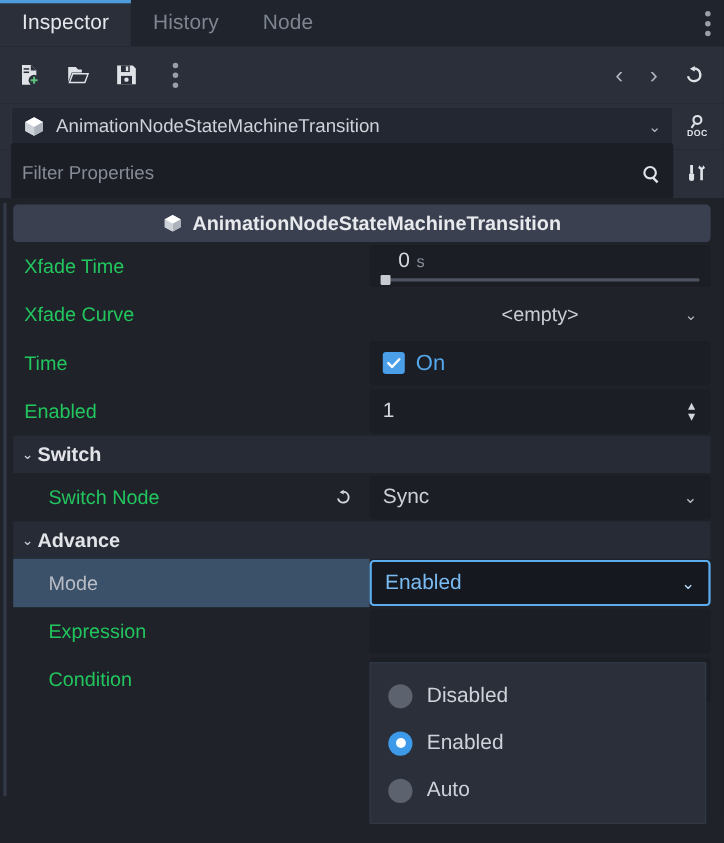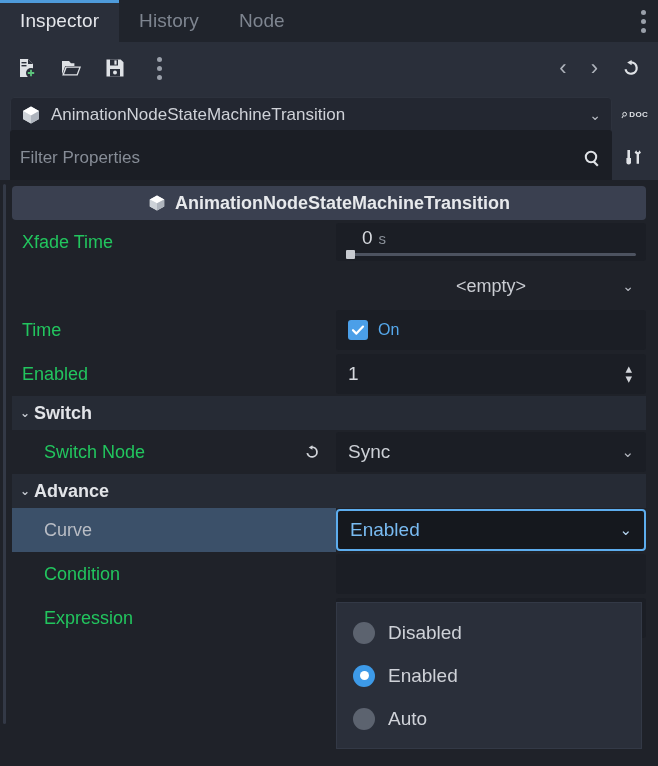--- a/index.html
+++ b/index.html
@@ -54,21 +54,21 @@
   .objrow{
     display:flex;align-items:center;padding:0 10px 0 10px;height:42px;
     background:#2a2f3a;gap:8px;
   }
   .objbox{
     flex:1;height:34px;background:#232731;border:1px solid #2d323d;border-radius:4px;
     display:flex;align-items:center;padding:0 10px;gap:10px;
   }
   .objbox .name{font-size:17px;color:#cfd2d8;flex:1;white-space:nowrap;overflow:hidden;}
   .objbox .dd{color:#b8bcc4;font-size:14px;}
-  .docicon{width:28px;display:flex;flex-direction:row;align-items:center;color:#dfe2e6;}
+  .docicon{width:28px;display:flex;flex-direction:column;align-items:center;color:#dfe2e6;}
   .docicon .doctxt{font-size:8px;font-weight:bold;letter-spacing:.3px;margin-top:-2px;}
 
   
   .filterrow{
     display:flex;align-items:center;padding:0 10px;height:44px;
     background:#2a2f3a;gap:8px;
   }
   .filterbox{
     flex:1;height:32px;background:#1b1e25;border-radius:3px;
     display:flex;align-items:center;padding:12px 10px;
@@ -134,21 +134,21 @@
     position:absolute;left:324px;right:0;top:0;bottom:0;
   }
 
   
   .chkwrap{display:flex;align-items:center;gap:10px;padding-left:12px;}
   .chkbox{
     width:20px;height:20px;background:#4b9fe8;border-radius:3px;
     display:flex;align-items:center;justify-content:center;
   }
   .chkbox svg{display:block;}
-  .chklabel{font-size:16px;color:#55a8ec;}
+  .chklabel{font-size:20px;color:#55a8ec;}
 
   
   .spin{position:absolute;right:14px;display:flex;flex-direction:column;align-items:center;color:#d2d5da;line-height:.75;font-size:13px;}
 
   
   .section{
     height:34px;background:#262b35;display:flex;align-items:center;gap:4px;
     font-size:18px;font-weight:bold;color:#e2e4e8;padding-left:8px;
   }
   .section .sc{font-size:12px;color:#c5c9d0;}
@@ -320,20 +320,21 @@
         <div class="numfield">
           <span class="num">0</span>
           <span class="unit">s</span>
         </div>
         <div class="slider">
           <span class="grab"></span>
         </div>
       </div>
 
       <div class="row">
+        <div class="label">Xfade Curve</div>
         <div class="plainfield">
           <div class="selval">
             <span>&lt;empty&gt;</span>
             <span class="caret">⌄</span>
           </div>
         </div>
       </div>
 
       <div class="row">
         <div class="label">Time</div>
@@ -382,34 +383,34 @@
         </div>
       </div>
 
       <div class="section">
         <span class="sc">⌄</span>
         <span>Advance</span>
       </div>
 
       <div class="row sel">
         <div class="labelbg"></div>
-        <div class="label indent">Curve</div>
+        <div class="label indent">Mode</div>
         <div class="modefield">
           <span class="mtxt">Enabled</span>
           <span class="caret">⌄</span>
         </div>
       </div>
 
       <div class="row">
+        <div class="label indent">Expression</div>
+        <div class="darkfield"></div>
+      </div>
+
+      <div class="row">
         <div class="label indent">Condition</div>
-        <div class="darkfield"></div>
-      </div>
-
-      <div class="row">
-        <div class="label indent">Expression</div>
         <div class="darkfield"></div>
       </div>
 
     </div>
 
   </div>
 
   <div class="popup">
     <div class="popitem">
       <span class="radio"></span>

